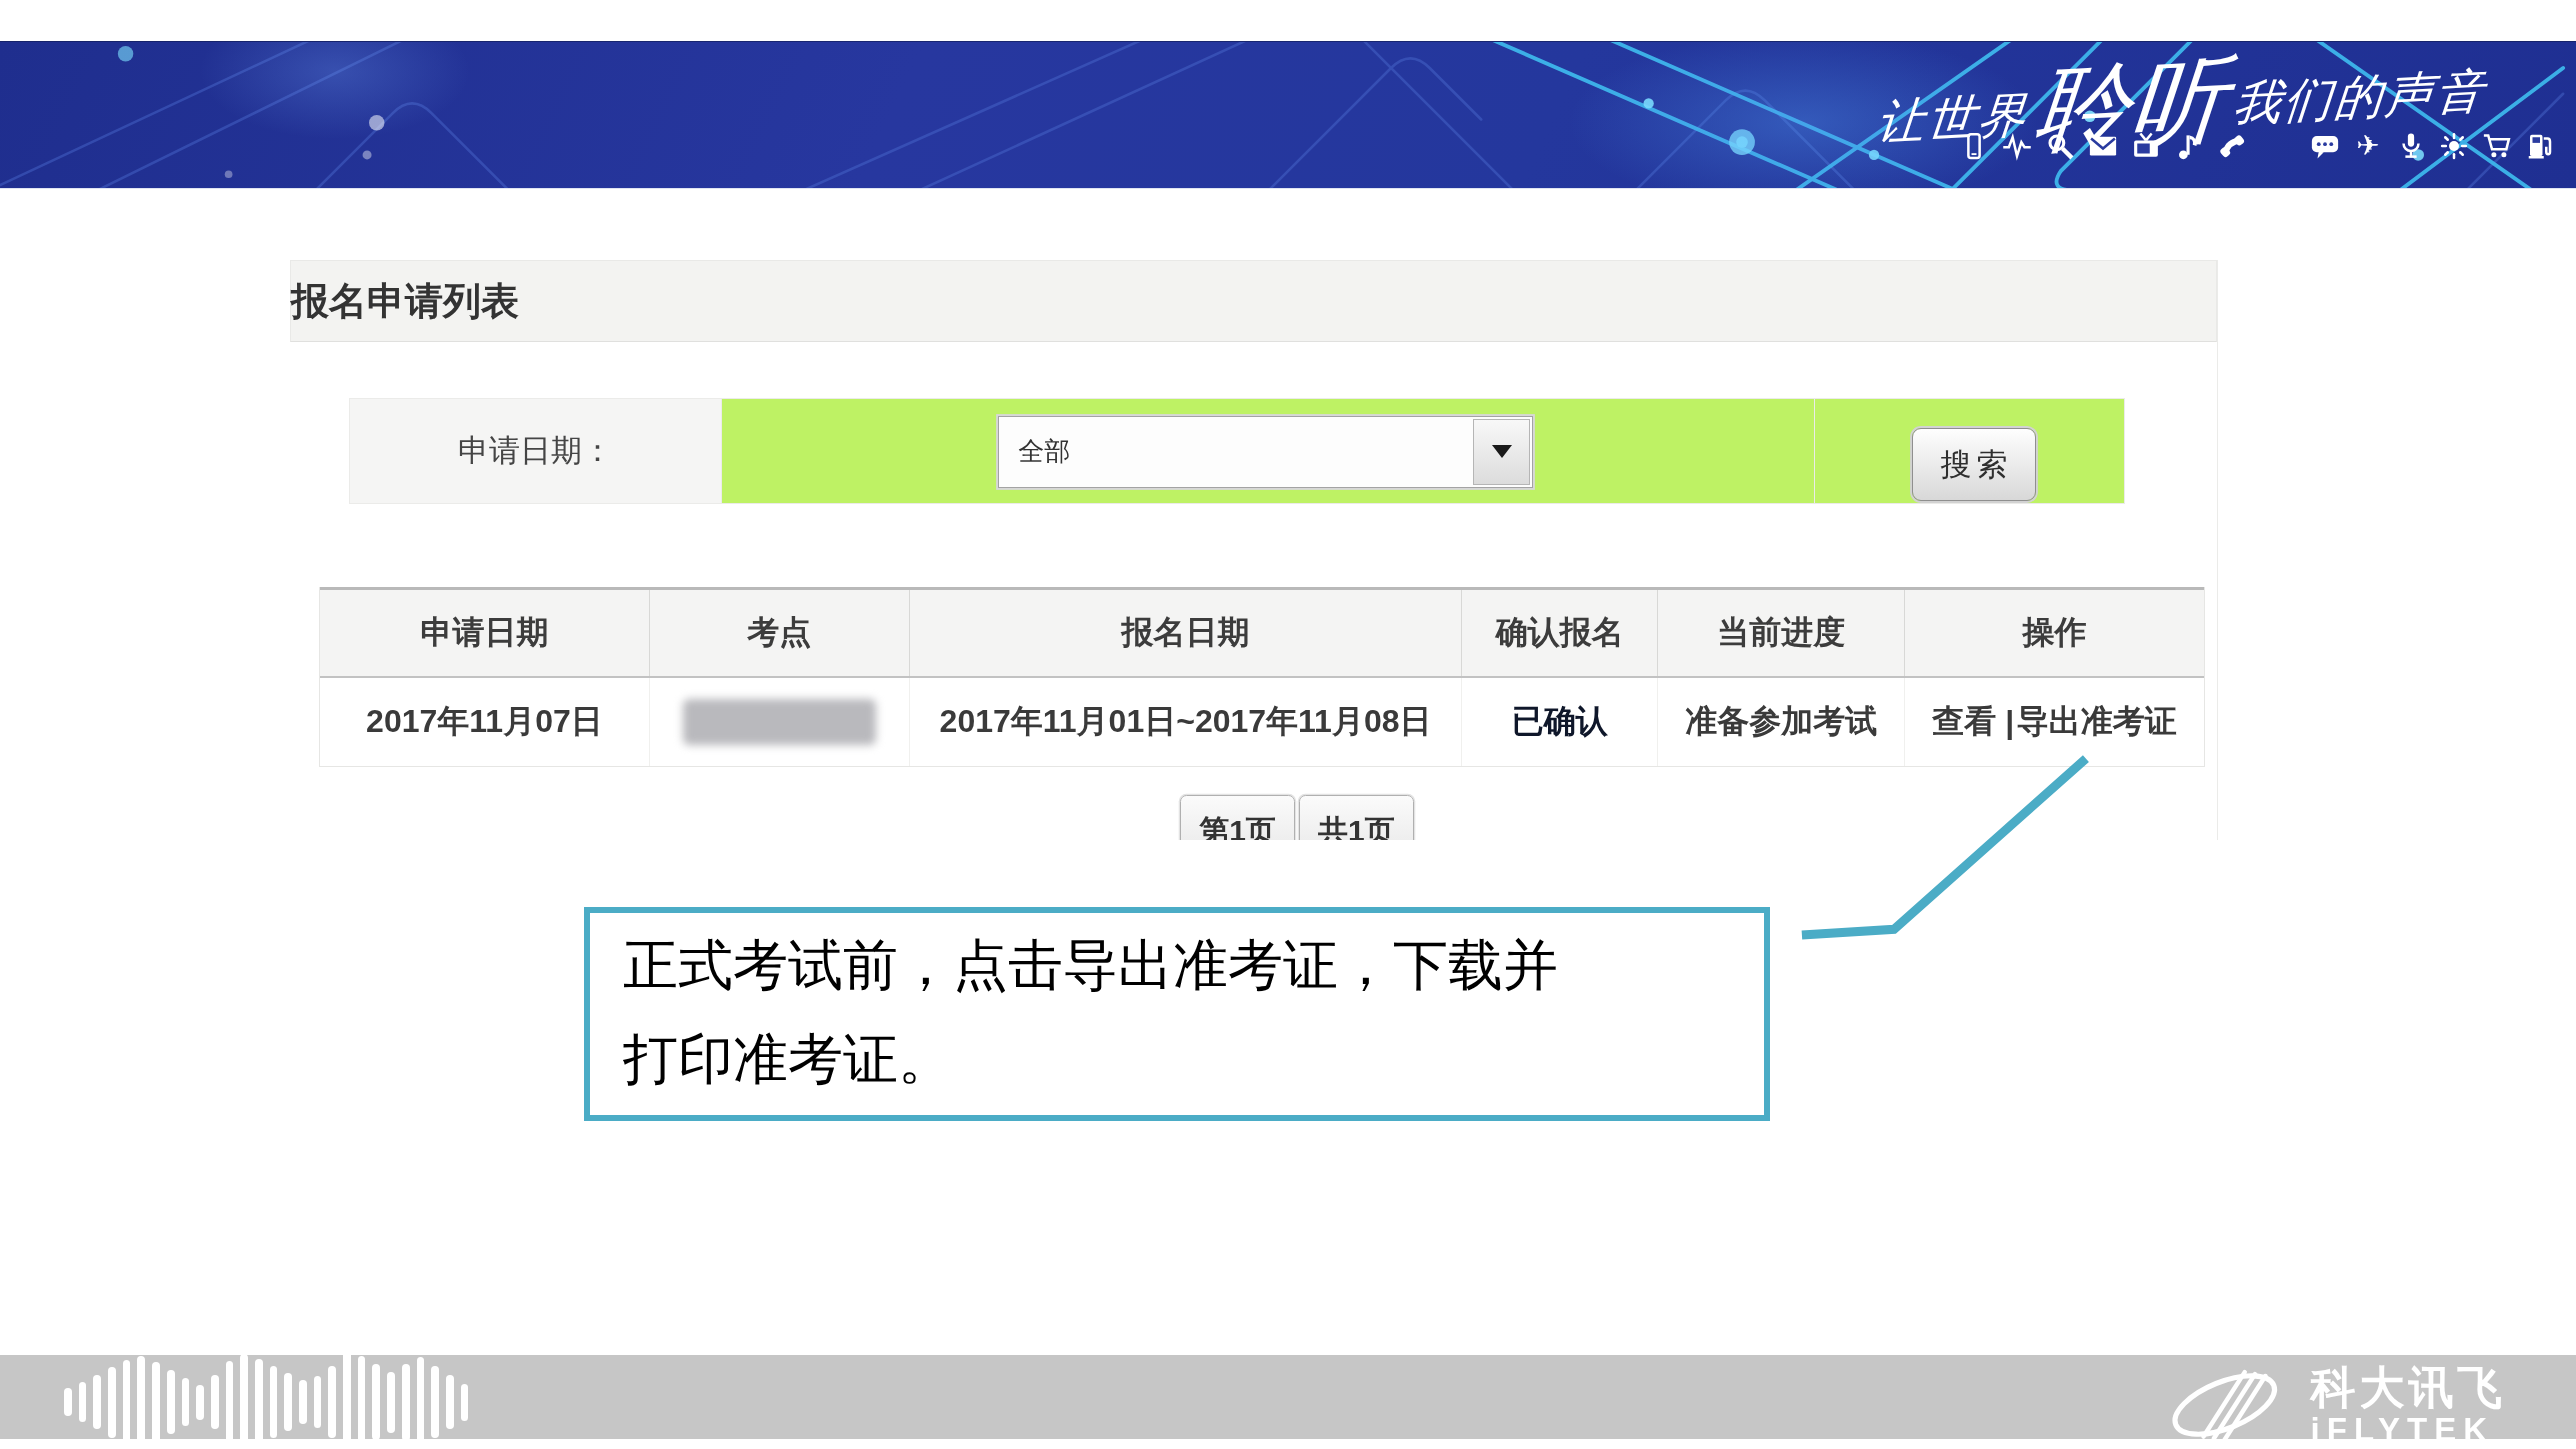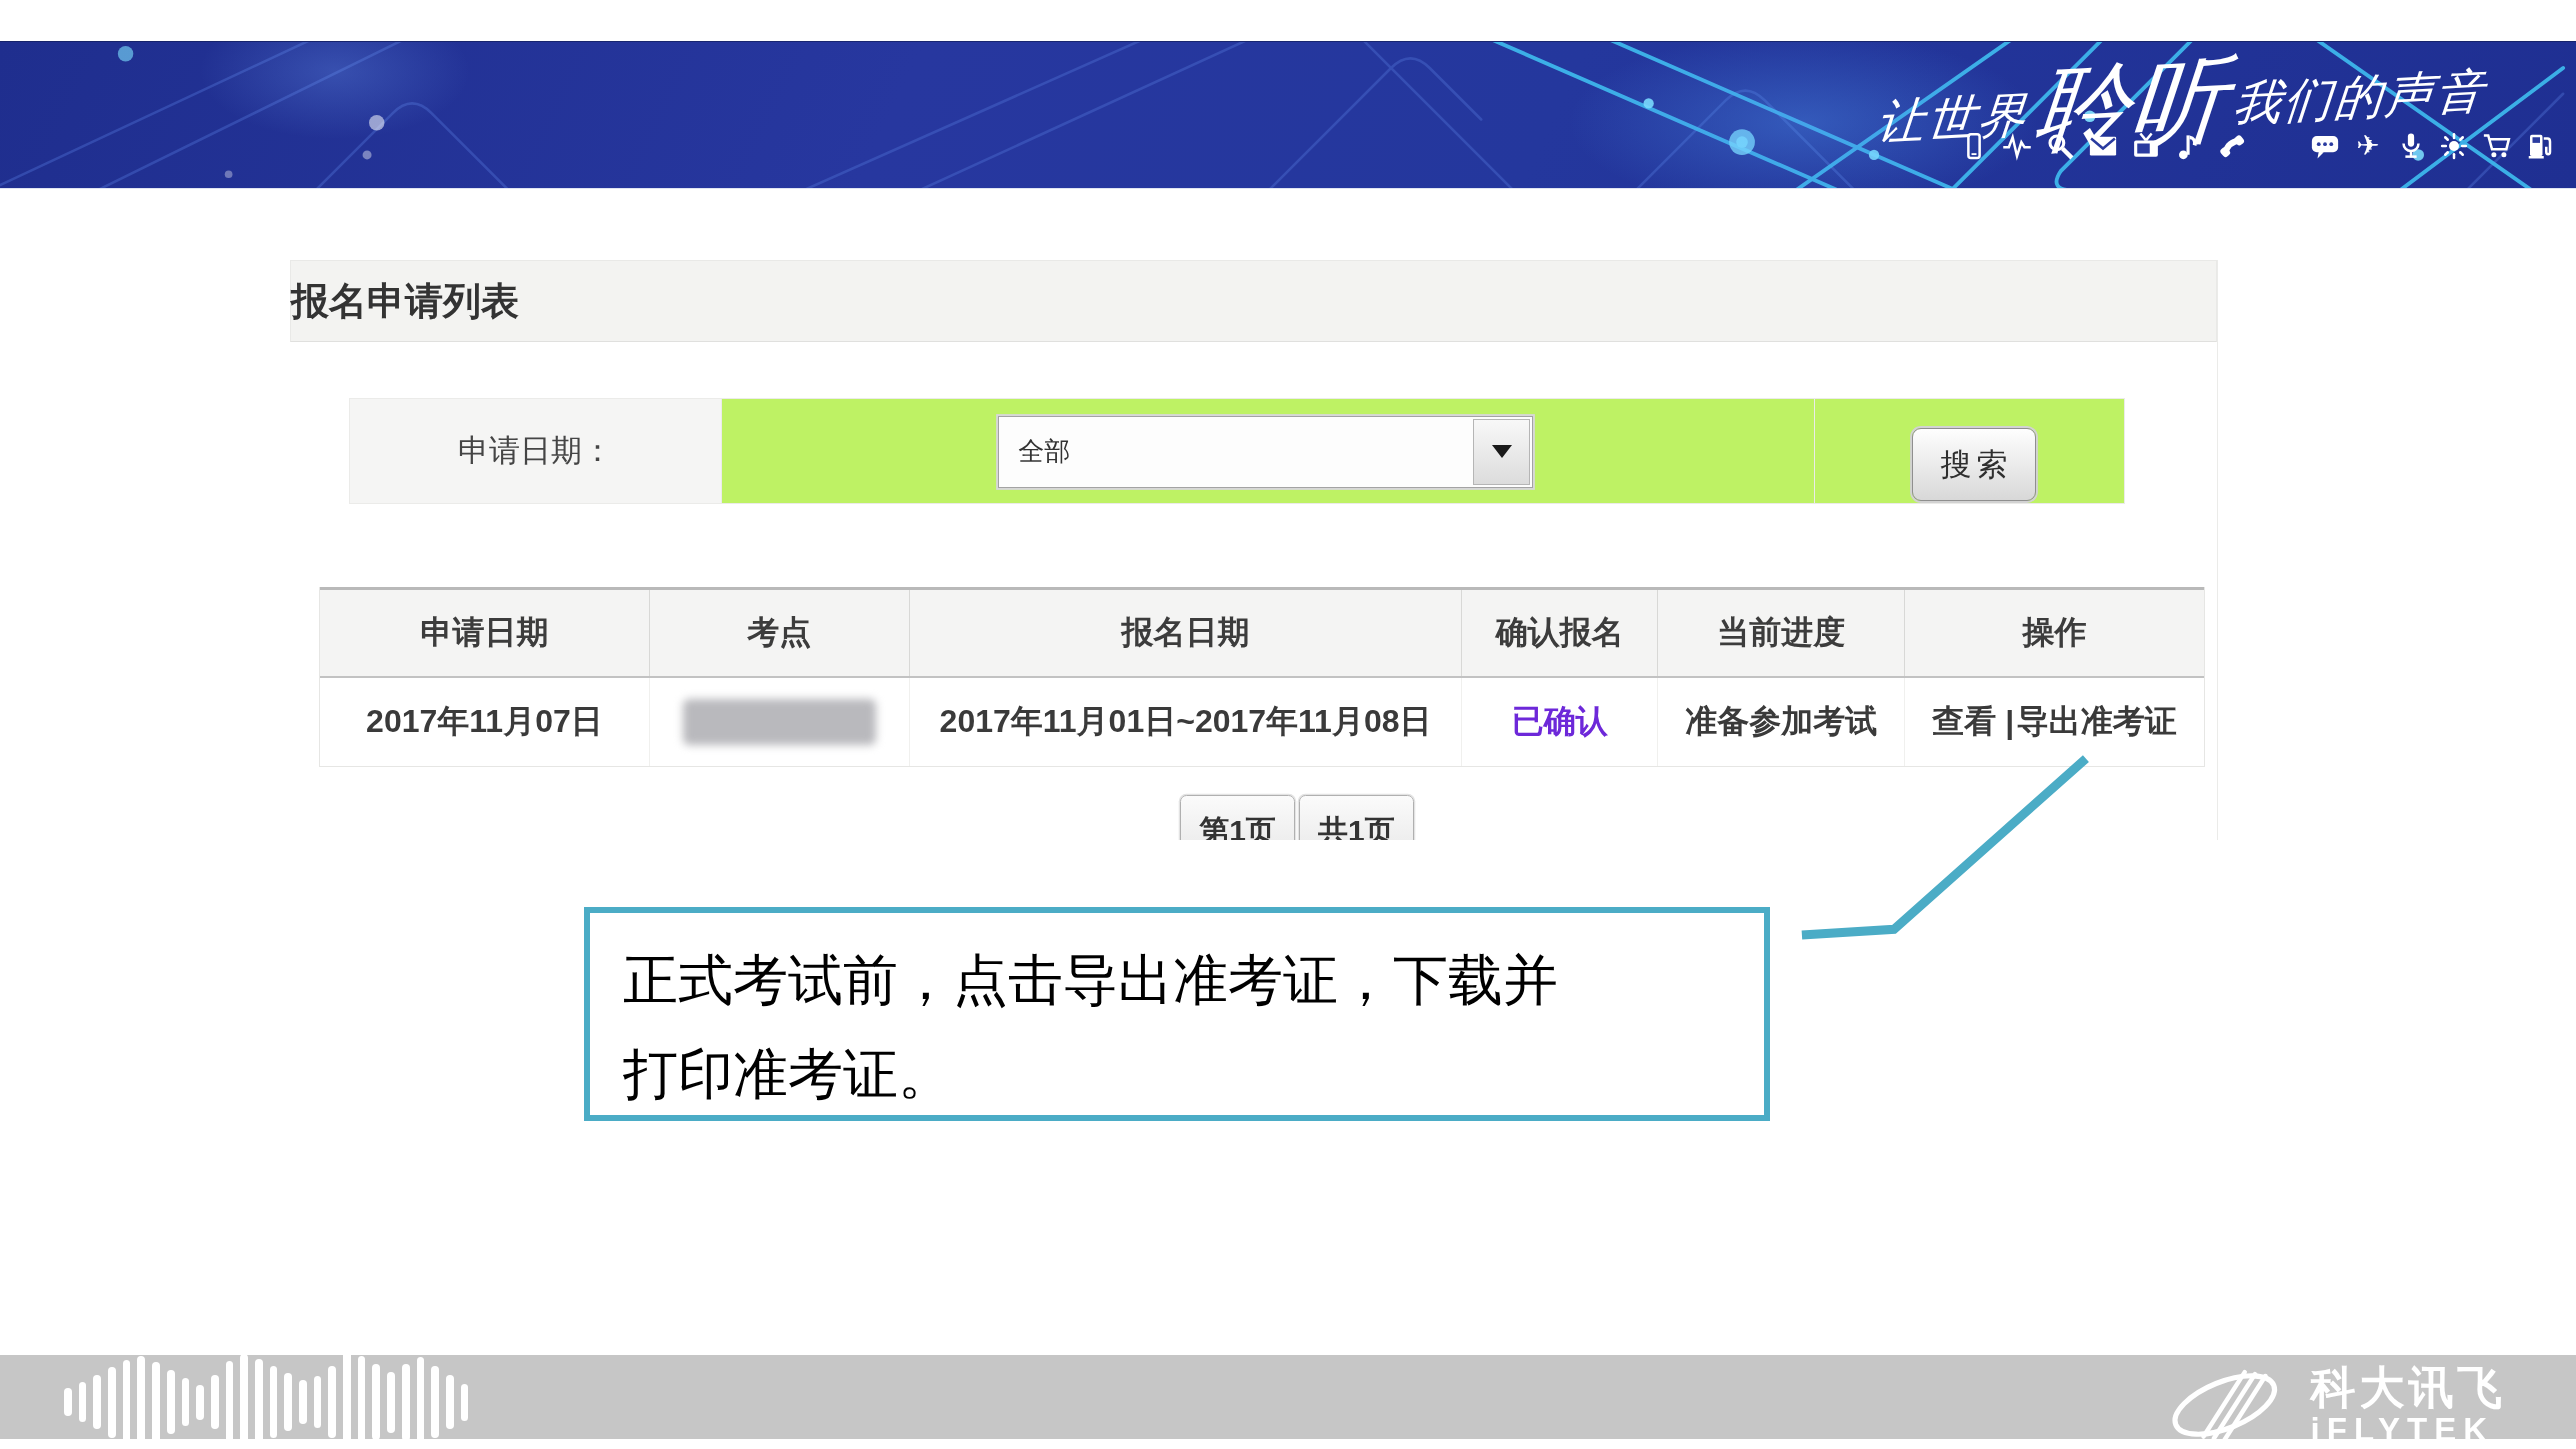--- a/index.html
+++ b/index.html
@@ -55,33 +55,33 @@
   .t-header{display:flex;border-top:3.2px solid #b9b9b9;border-bottom:2.6px solid #c2c2c2;background:#f4f4f3;}
   .t-header .c{height:86px;display:flex;align-items:center;justify-content:center;
                font-size:32px;font-weight:600;color:#3c3c3c;border-right:1.3px solid #d8d8d6;box-sizing:border-box;}
   .t-header .c:last-child{border-right:none;}
   .t-row{display:flex;background:#fff;border-bottom:1.9px solid #e6e6e4;}
   .t-row .c{height:88px;display:flex;align-items:center;justify-content:center;
             font-size:32px;font-weight:600;color:#3a3a3a;border-right:1.3px solid #f0f0ee;box-sizing:border-box;}
   .t-row .c:last-child{border-right:none;}
   .w0{width:330px;}.w1{width:260px;}.w2{width:553px;}.w3{width:196px;}.w4{width:247px;}.w5{width:299px;}
   .redact{width:193px;height:46px;background:#b9b9bd;border-radius:6.4px;filter:blur(4.5px);}
-  .confirmed{color:#6d28d9;cursor:pointer;}
+  .confirmed{color:#0f172a;cursor:pointer;}
   .op-link{cursor:pointer;}
   .op-sep{margin:0 2.6px 0 9px;color:#3a3a3a;}
 
   .pager{position:absolute;left:890px;top:535px;display:flex;}
   .pg-btn{width:115px;height:72px;border:1.9px solid #b0b0b0;border-radius:6.4px;box-sizing:border-box;
           background:linear-gradient(#fbfbfb,#e6e6e6);box-shadow:0 0 0 1.3px #e3e3e3;
           font-size:30px;font-weight:600;color:#333;display:flex;align-items:center;justify-content:center;
           margin-right:3.9px;cursor:pointer;}
 
   
   .callout{position:absolute;left:584px;top:907px;width:1186px;height:214px;background:#fff;
-           border:6.4px solid #4BACC6;box-sizing:border-box;padding:20px 0 0 33px;}
+           border:6.4px solid #4BACC6;box-sizing:border-box;padding:5px 0 0 33px;}
   .callout .line{font-family:"DejaVu Serif",serif;font-size:55px;color:#000;line-height:94px;white-space:nowrap;}
   .connector{position:absolute;left:0;top:0;pointer-events:none;}
 
   
   .footer{position:absolute;left:0;top:1355px;width:2576px;height:84px;background:#c6c6c6;}
   .waveform{position:absolute;left:64px;top:0;height:94px;display:flex;align-items:center;}
   .wbar{width:7.7px;border-radius:3.9px;background:#ffffff;margin-right:7px;}
   .brand{position:absolute;left:2157px;top:9px;display:flex;align-items:center;color:#fff;}
   .brand-text{margin-left:11.6px;}
   .brand-cn{font-size:45px;font-weight:bold;line-height:1.05;letter-spacing:3.9px;}

